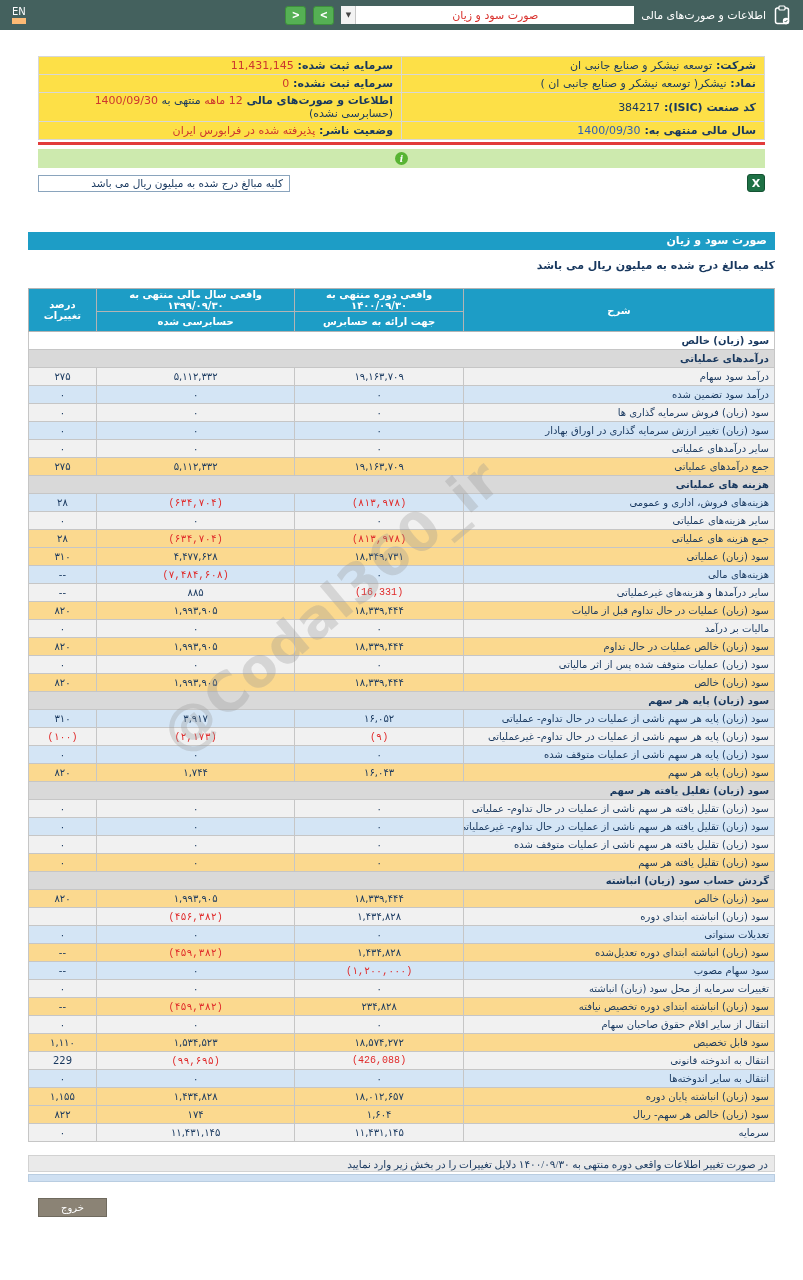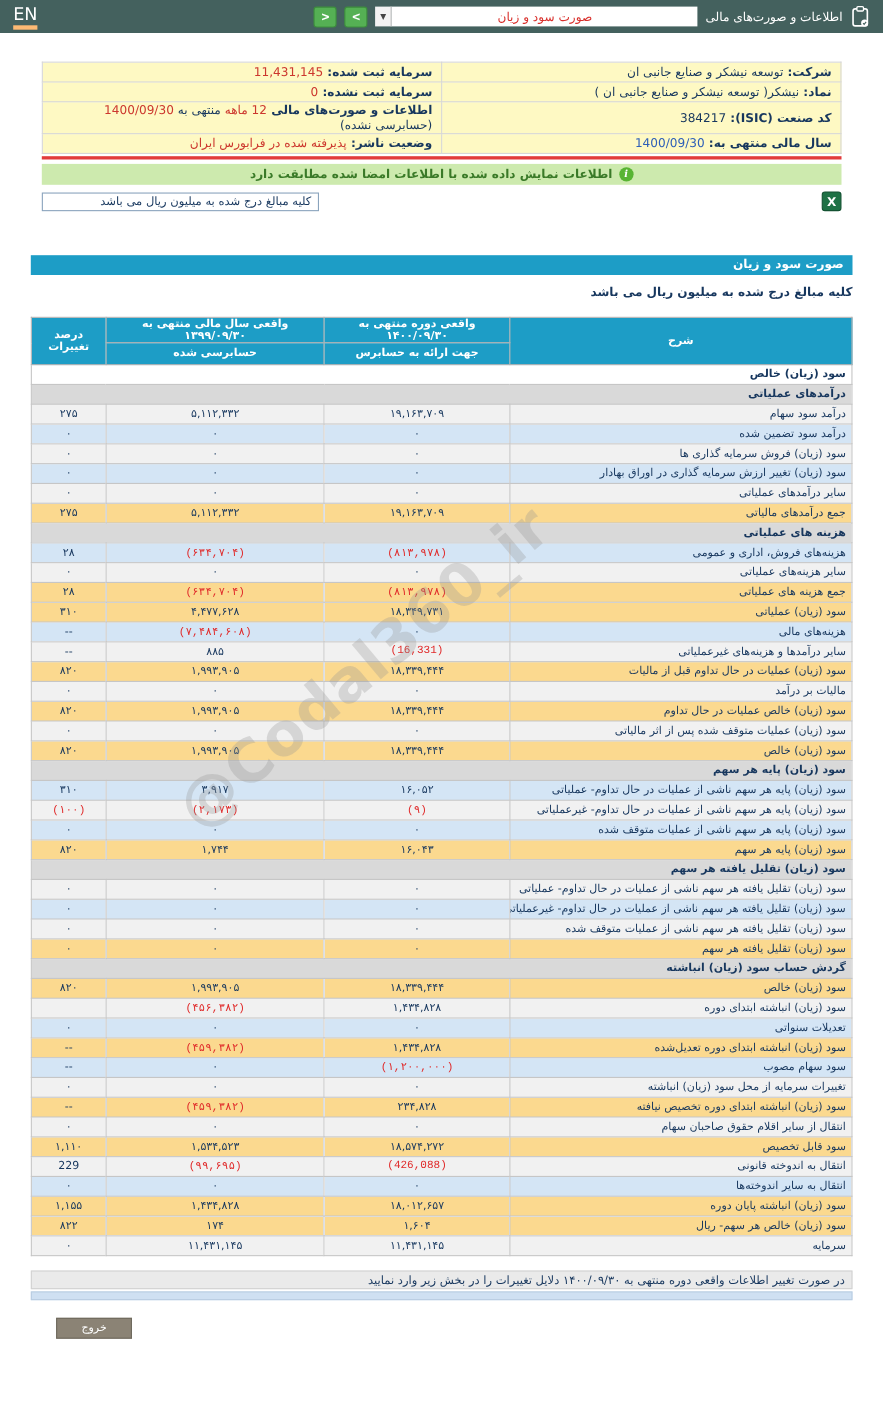--- a/index.html
+++ b/index.html
@@ -30,27 +30,27 @@
     display:flex; align-items:center; justify-content:center;
     font-size:7px; color:#444;
   }
   .nav-btn {
     width: 21px; height: 19px; background:#55b054; border:1px solid #3d8f3c;
     border-radius: 3px; color:#fff; font-weight:bold; font-size:12px;
     display:flex; align-items:center; justify-content:center; cursor:pointer;
     font-family:"DejaVu Sans Mono", monospace;
   }
   .spacer { flex:1; }
-  .en-link { color:#fff; font-size:16px; border-bottom:4px solid #fdba74; padding-bottom:1px; cursor:pointer; }
+  .en-link { color:#fff; font-size:10px; border-bottom:6px solid #fdba74; padding-bottom:1px; cursor:pointer; }
   
   .info-table {
     margin: 26px 38px 0; width: 727px;
     border-collapse: collapse; font-size: 11px;
   }
-  .info-table td { border: 1px solid #d7d7d7; height: 18px; padding: 1px 8px; background:#fef9c3; }
+  .info-table td { border: 1px solid #d7d7d7; height: 18px; padding: 1px 8px; background:#fde047; }
   .c-label { font-weight: bold; color:#17375e; }
   .c-navy  { color:#17375e; }
   .c-red   { color:#cc372e; }
   .c-blue  { color:#2e5fb8; }
   .red-line { margin: 2px 38px 0; height: 3px; background: #e23b3b; }
   .banner {
     margin: 4px 38px 0; height: 19px; background: #cdeaae;
     display: flex; align-items: center; justify-content: center; gap: 6px;
     color: #3a7a28; font-size: 11px; font-weight: bold;
   }
@@ -95,35 +95,34 @@
   .w-desc { width: 41.7%; } .w-1400 { width: 22.6%; } .w-1399 { width: 26.6%; margin-top: 41px; } .w-pct { width: 9.1%; }
   td.lbl { text-align: right; }
   td.val { text-align: center; }
   tr.bg-gray   td { background: #f1f1f1; }
   tr.bg-blue   td { background: #d4e5f5; }
   tr.bg-orange td { background: #fbd98f; }
   tr.sec td { background: #d9d9d9; font-weight: bold; }
   tr.sec-white td { background: #ffffff; font-weight: bold; }
   td .neg, td.neg { color: #e02a2a; font-family: Liberation Mono, monospace; }
   
-  .notes { margin: 13px 28px 0; }
+  .notes { margin: 13px 28px 0; font-family: Liberation Serif, serif; }
   .note-block + .note-block { margin-top: 9px; }
   .note-bar {
     background: #eaeaea; border: 1px solid #d2d2d2; height: 17px;
     font-size: 10.5px; color: #17375e;
     display: flex; align-items: center; padding: 0 6px; white-space: nowrap;
   }
   .note-input { height: 8px; background: #cfe0f2; border: 1px solid #b9cde1; margin-top: 2px; }
   
   .exit-row { display: flex; justify-content: flex-end; padding: 0 38px; margin-top: 16px; }
   .exit-btn {
     background: #8b8375; color: #fff; border: 1px solid #6f6a5e;
     font-size: 10px; padding: 3px 22px; cursor: pointer;
     font-family: "DejaVu Sans", sans-serif;
-    margin-left: 13px;
   }
   
   .watermark {
     position: absolute; top: 575px; left: 120px;
     transform: rotate(-40deg); direction: ltr;
     font-size: 54px; font-weight: bold; letter-spacing: 1px;
     color: rgba(150,150,150,0.30); pointer-events: none; z-index: 5;
     font-family: "DejaVu Sans", sans-serif;
   }
 </style>
@@ -168,21 +167,20 @@
         <td style="width: 50%;"><span class="c-label">سال مالی منتهی به: </span><span class="c-blue">1400/09/30</span></td>
         <td style="width: 50%;"><span class="c-label">وضعیت ناشر: </span><span class="c-red">پذیرفته شده در فرابورس ایران</span></td>
       </tr>
     </tbody>
 </table>
 
 <div class="red-line"></div>
 
 <div class="banner">
   <span class="info-circle">i</span>
-  <span>اطلاعات نمایش داده شده با اطلاعات امضا شده مطابقت دارد</span>
 </div>
 
 <div class="units-row">
   <span class="excel-icon">X</span>
   <div class="units-box">کلیه مبالغ درج شده به میلیون ریال می باشد</div>
 </div>
 
 <div class="section-bar">صورت سود و زیان</div>
 <div class="units-note">کلیه مبالغ درج شده به میلیون ریال می باشد</div>
 
@@ -230,21 +228,21 @@
         <td class="val">۰</td>
         <td class="val">۰</td>
       </tr>
       <tr class="bg-gray">
         <td class="lbl">سایر درآمدهای عملیاتی</td>
         <td class="val">۰</td>
         <td class="val">۰</td>
         <td class="val">۰</td>
       </tr>
       <tr class="bg-orange">
-        <td class="lbl">جمع درآمدهای مالیاتی</td>
+        <td class="lbl">جمع درآمدهای عملیاتی</td>
         <td class="val">۱۹,۱۶۳,۷۰۹</td>
         <td class="val">۵,۱۱۲,۳۳۲</td>
         <td class="val">۲۷۵</td>
       </tr>
       <tr class="sec">
         <td colspan="4" class="lbl">هزینه های عملیاتی</td>
       </tr>
       <tr class="bg-blue">
         <td class="lbl">هزینه‌های فروش، اداری و عمومی</td>
         <td class="val neg">(۸۱۳,۹۷۸)</td>

